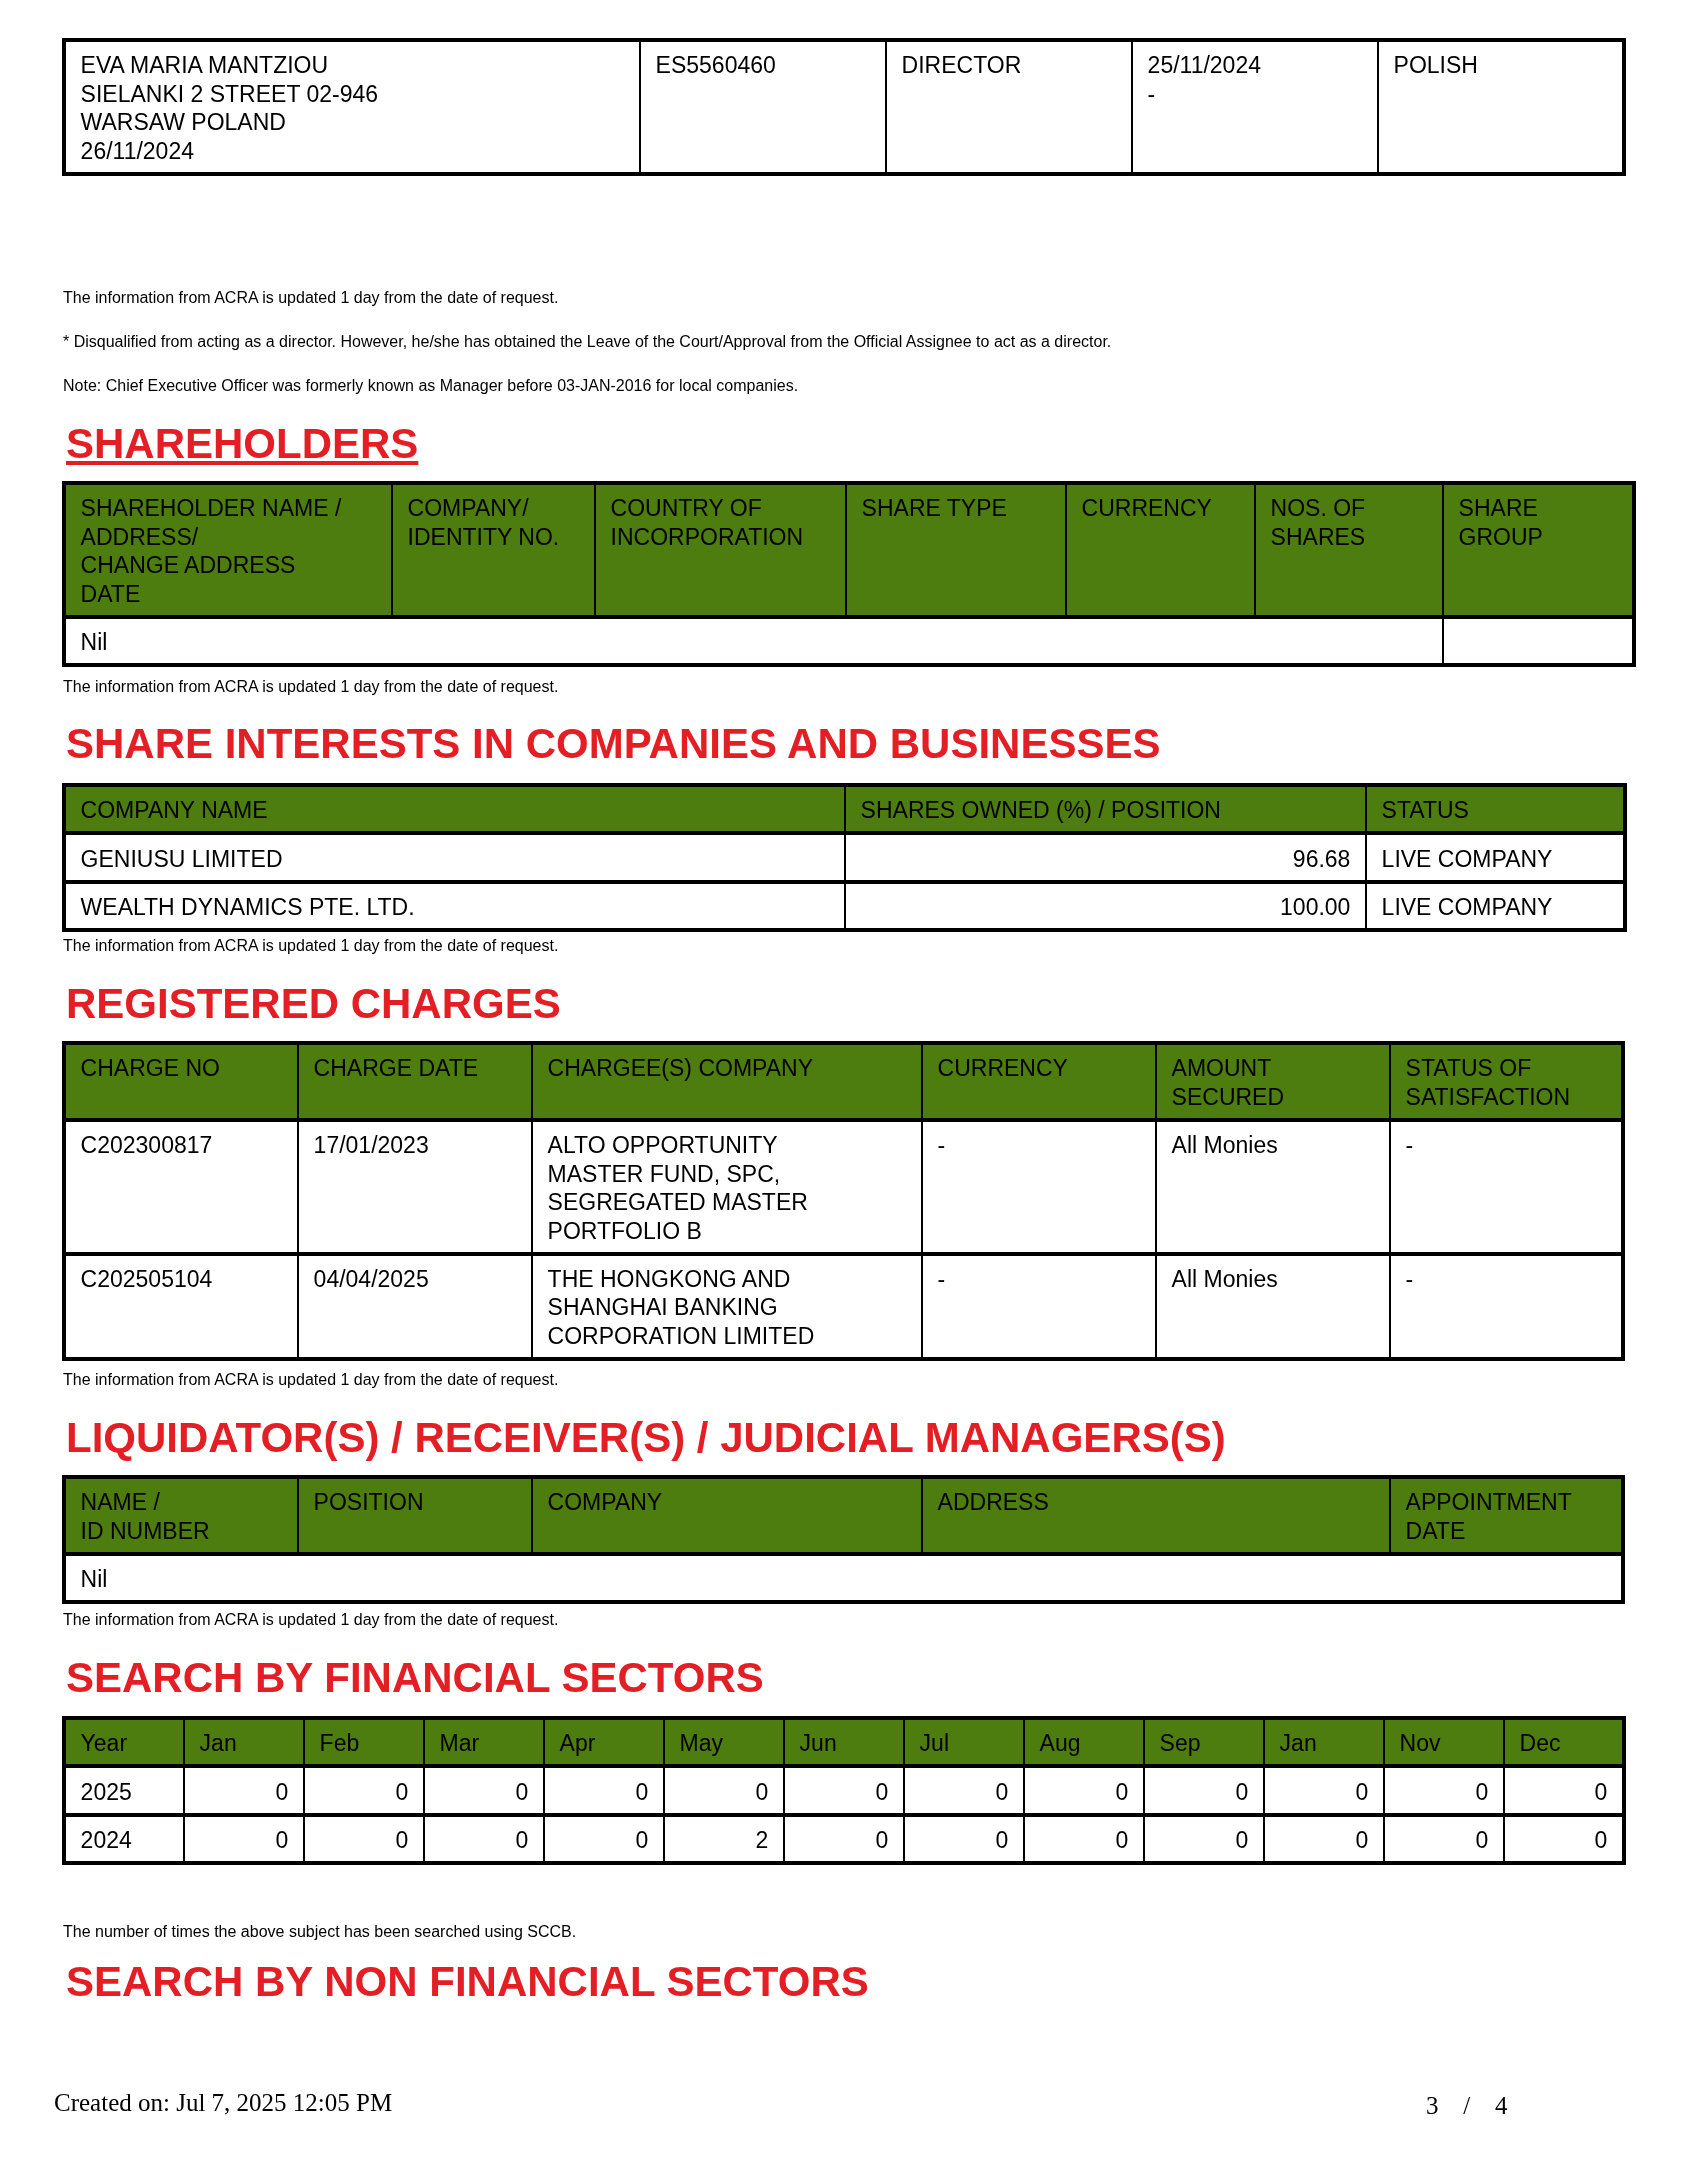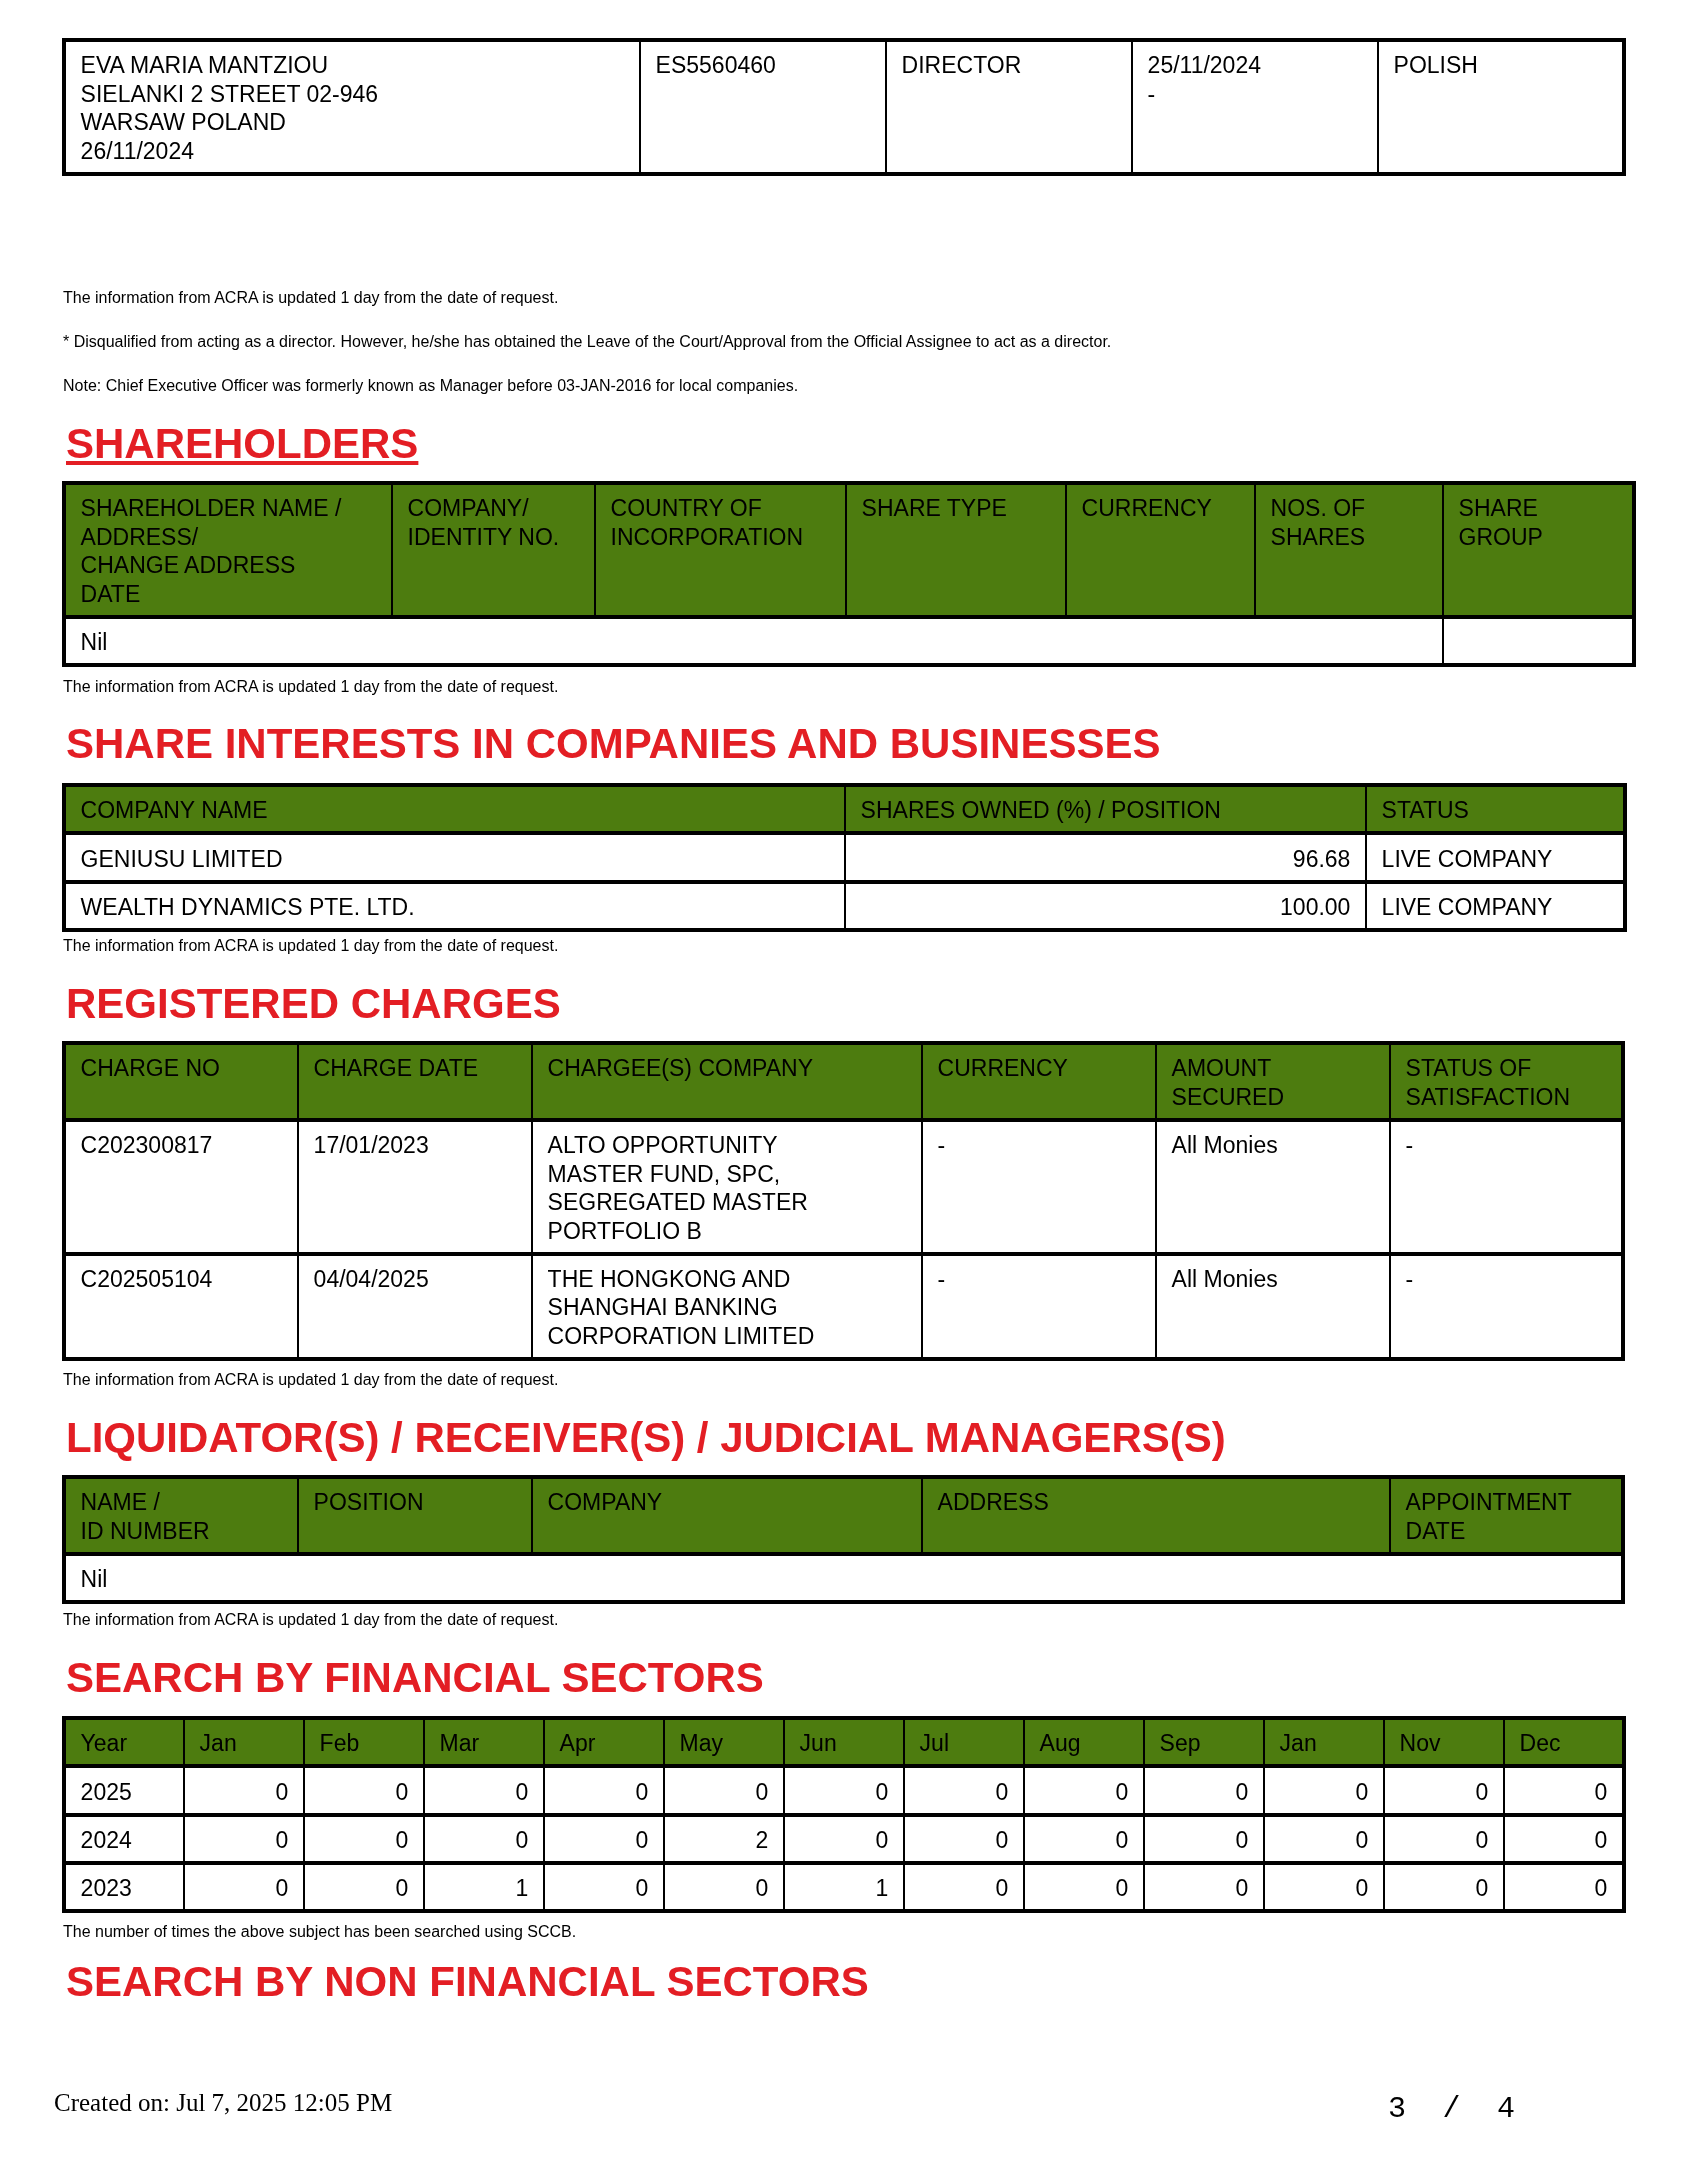--- a/index.html
+++ b/index.html
@@ -10,21 +10,21 @@
   td, th { border: 2px solid #000; vertical-align: top; text-align: left;
            font-size: 23px; line-height: 28.4px; padding: 9.3px 14.6px 6.6px 14.6px;
            font-weight: normal; }
   th { background: #4d7c0f; font-weight: normal; }
   tr.thick-top > td, tr.thick-top > th { border-top-width: 4.6px; }
   .tbl-border { border: 4.6px solid #000; }
   .num { text-align: right; }
   .note { font-size: 16px; line-height: 20px; left: 63px; }
   .heading { color: #e31e24; font-weight: bold; font-size: 42px; line-height: 48px; left: 66px; }
   .footer-created { font-family: "Liberation Serif", serif; font-size: 25px; left: 54px; top: 2089px; }
-  .footer-page { font-family: Liberation Mono, monospace; font-size: 30px; top: 2092px; left: 1388px; word-spacing: 18.5px; }
+  .footer-page { font-family: Liberation Serif, serif; font-size: 25px; top: 2092px; left: 1426px; word-spacing: 18.5px; }
   .line { display: block; }
 </style>
 </head>
 <body>
 
 <table class="tbl-border" style="left:62px; top:38px; width:1560px;">
   <colgroup>
     <col style="width:576px">
       <col style="width:246px">
       <col style="width:246px">
@@ -295,35 +295,20 @@
         <td class="num">0</td>
         <td class="num">2</td>
         <td class="num">0</td>
         <td class="num">0</td>
         <td class="num">0</td>
         <td class="num">0</td>
         <td class="num">0</td>
         <td class="num">0</td>
         <td class="num">0</td>
       </tr>
-      <tr class="thick-top" style="height: 46px;">
-        <td>2023</td>
-        <td class="num">0</td>
-        <td class="num">0</td>
-        <td class="num">1</td>
-        <td class="num">0</td>
-        <td class="num">0</td>
-        <td class="num">1</td>
-        <td class="num">0</td>
-        <td class="num">0</td>
-        <td class="num">0</td>
-        <td class="num">0</td>
-        <td class="num">0</td>
-        <td class="num">0</td>
-      </tr>
     </tbody>
 </table>
 <div class="abs note" style="top:1922px;">The number of times the above subject has been searched using SCCB.</div>
 
 <div class="abs heading" style="top:1958px;">SEARCH BY NON FINANCIAL SECTORS</div>
 
 <div class="abs footer-created">Created on: Jul 7, 2025 12:05 PM</div>
 <div class="abs footer-page">
   <span>3</span>
   <span>/</span>

